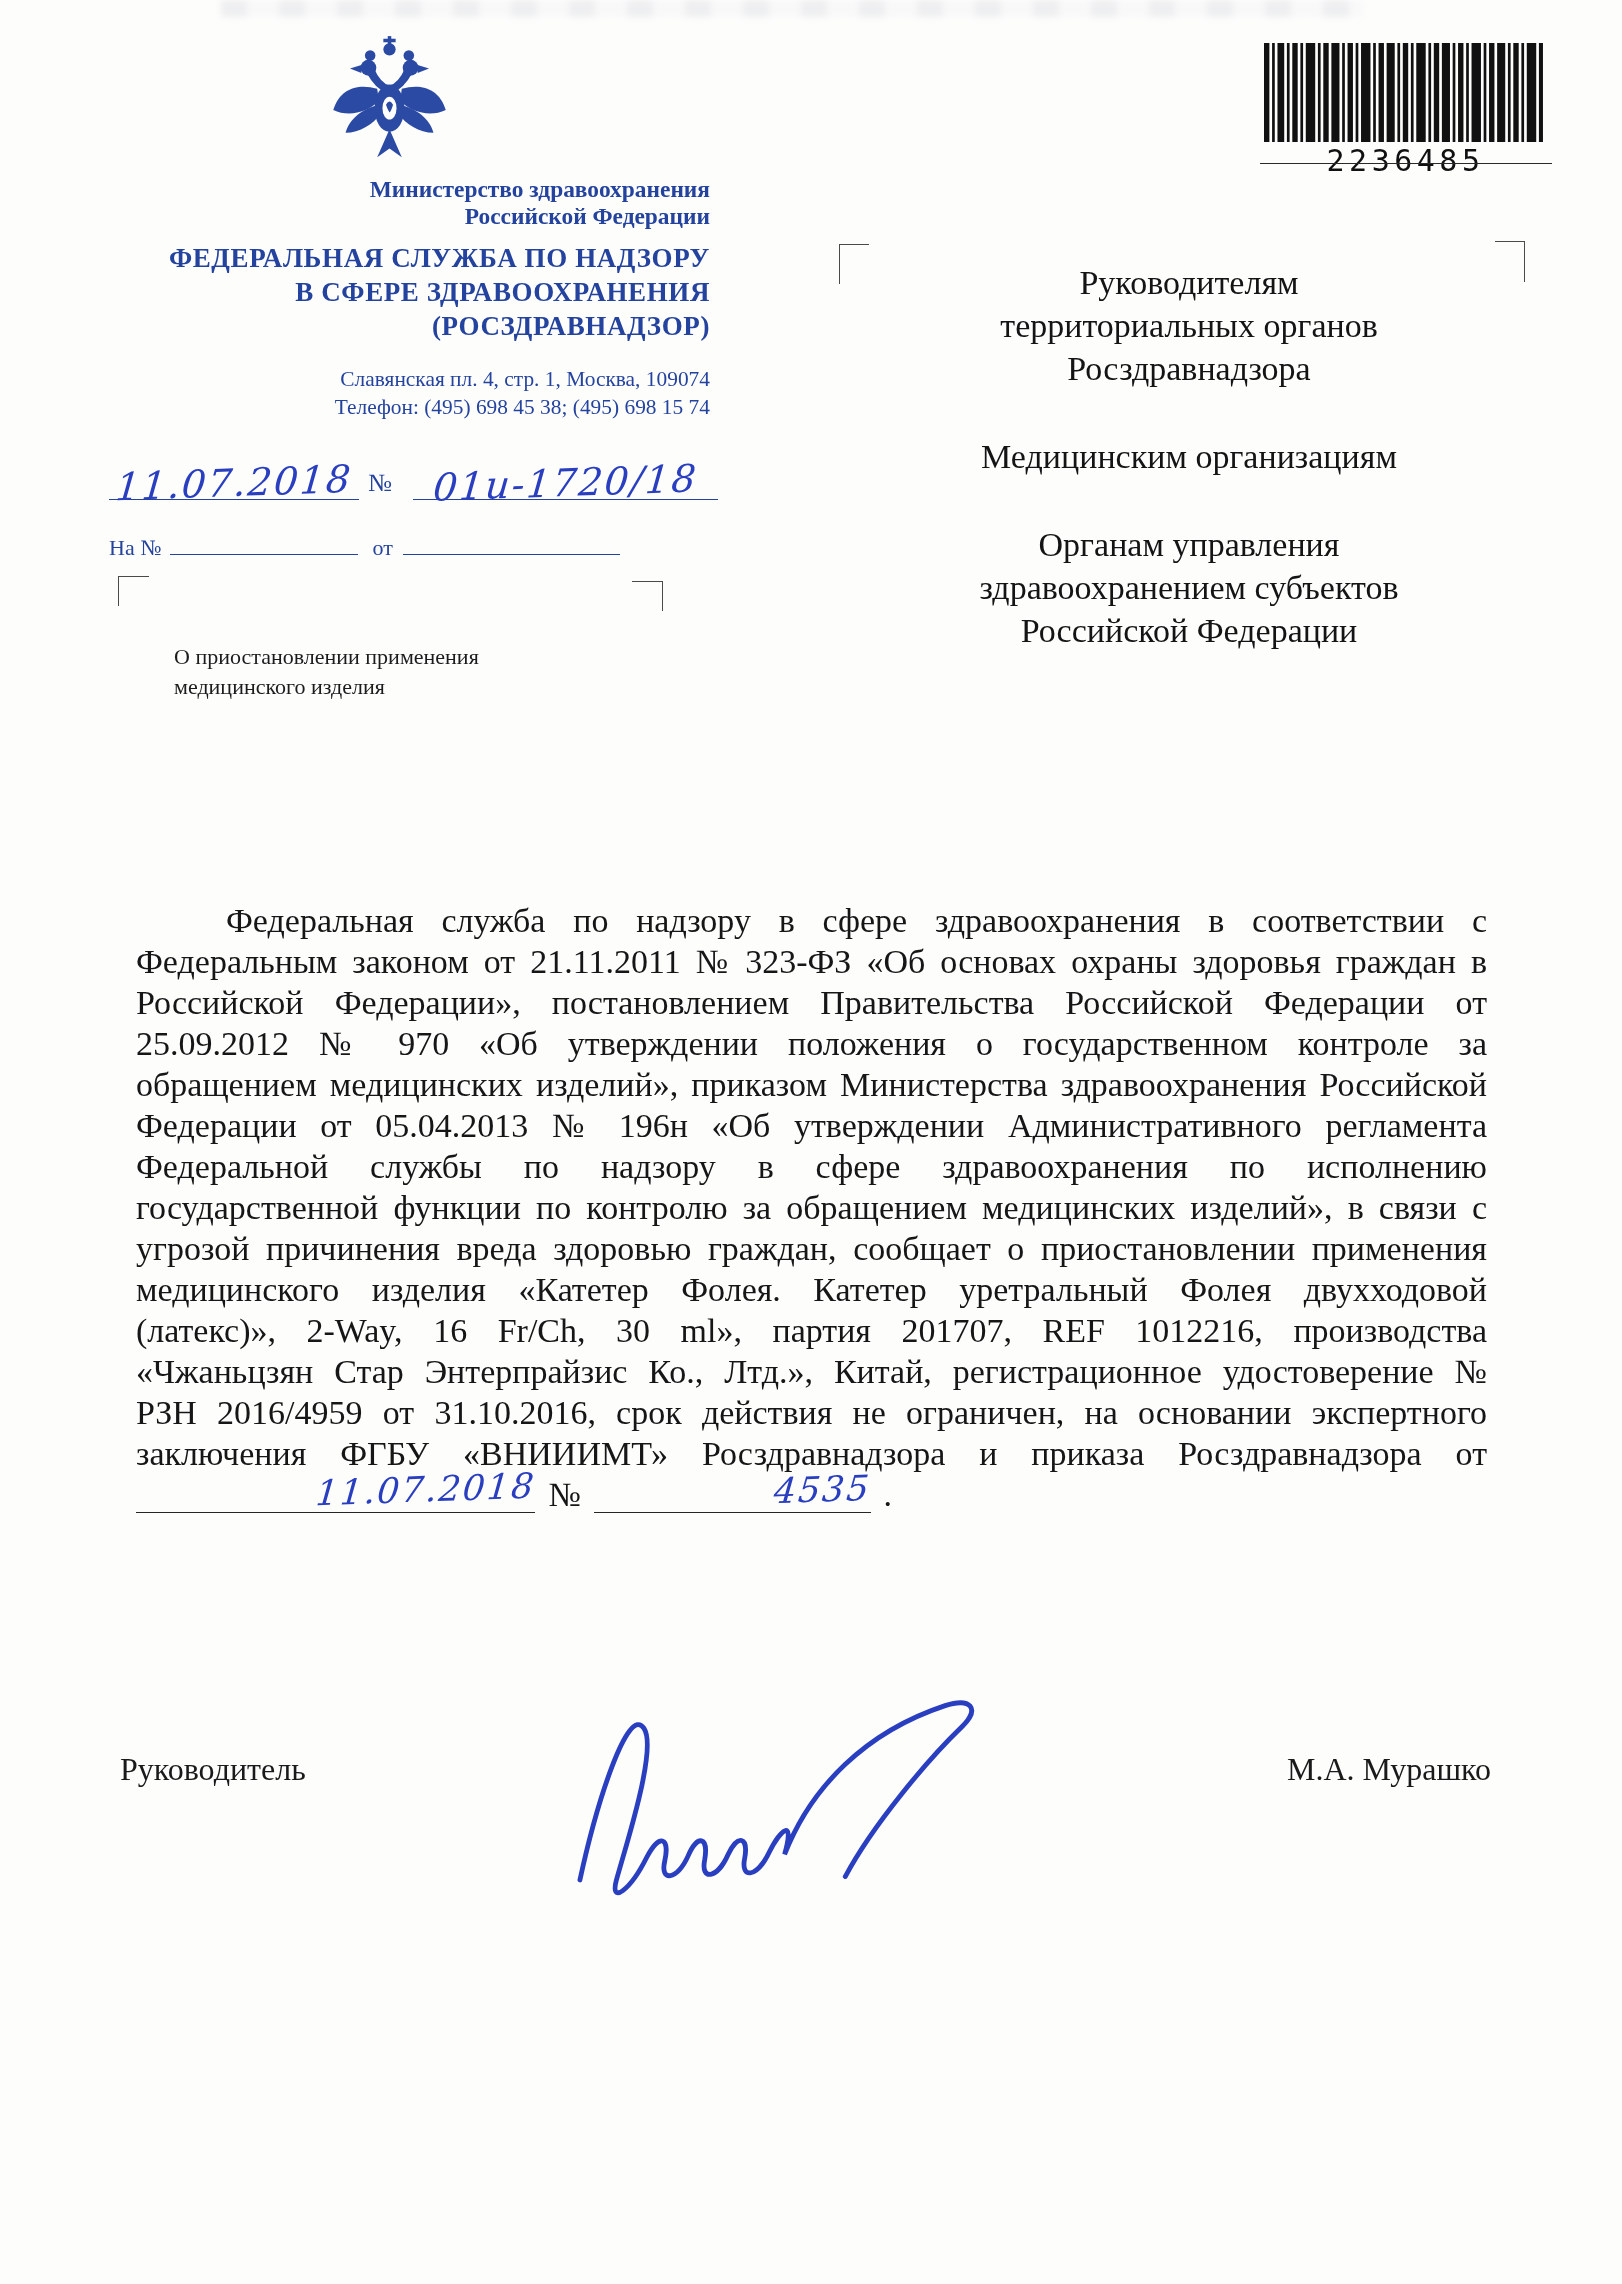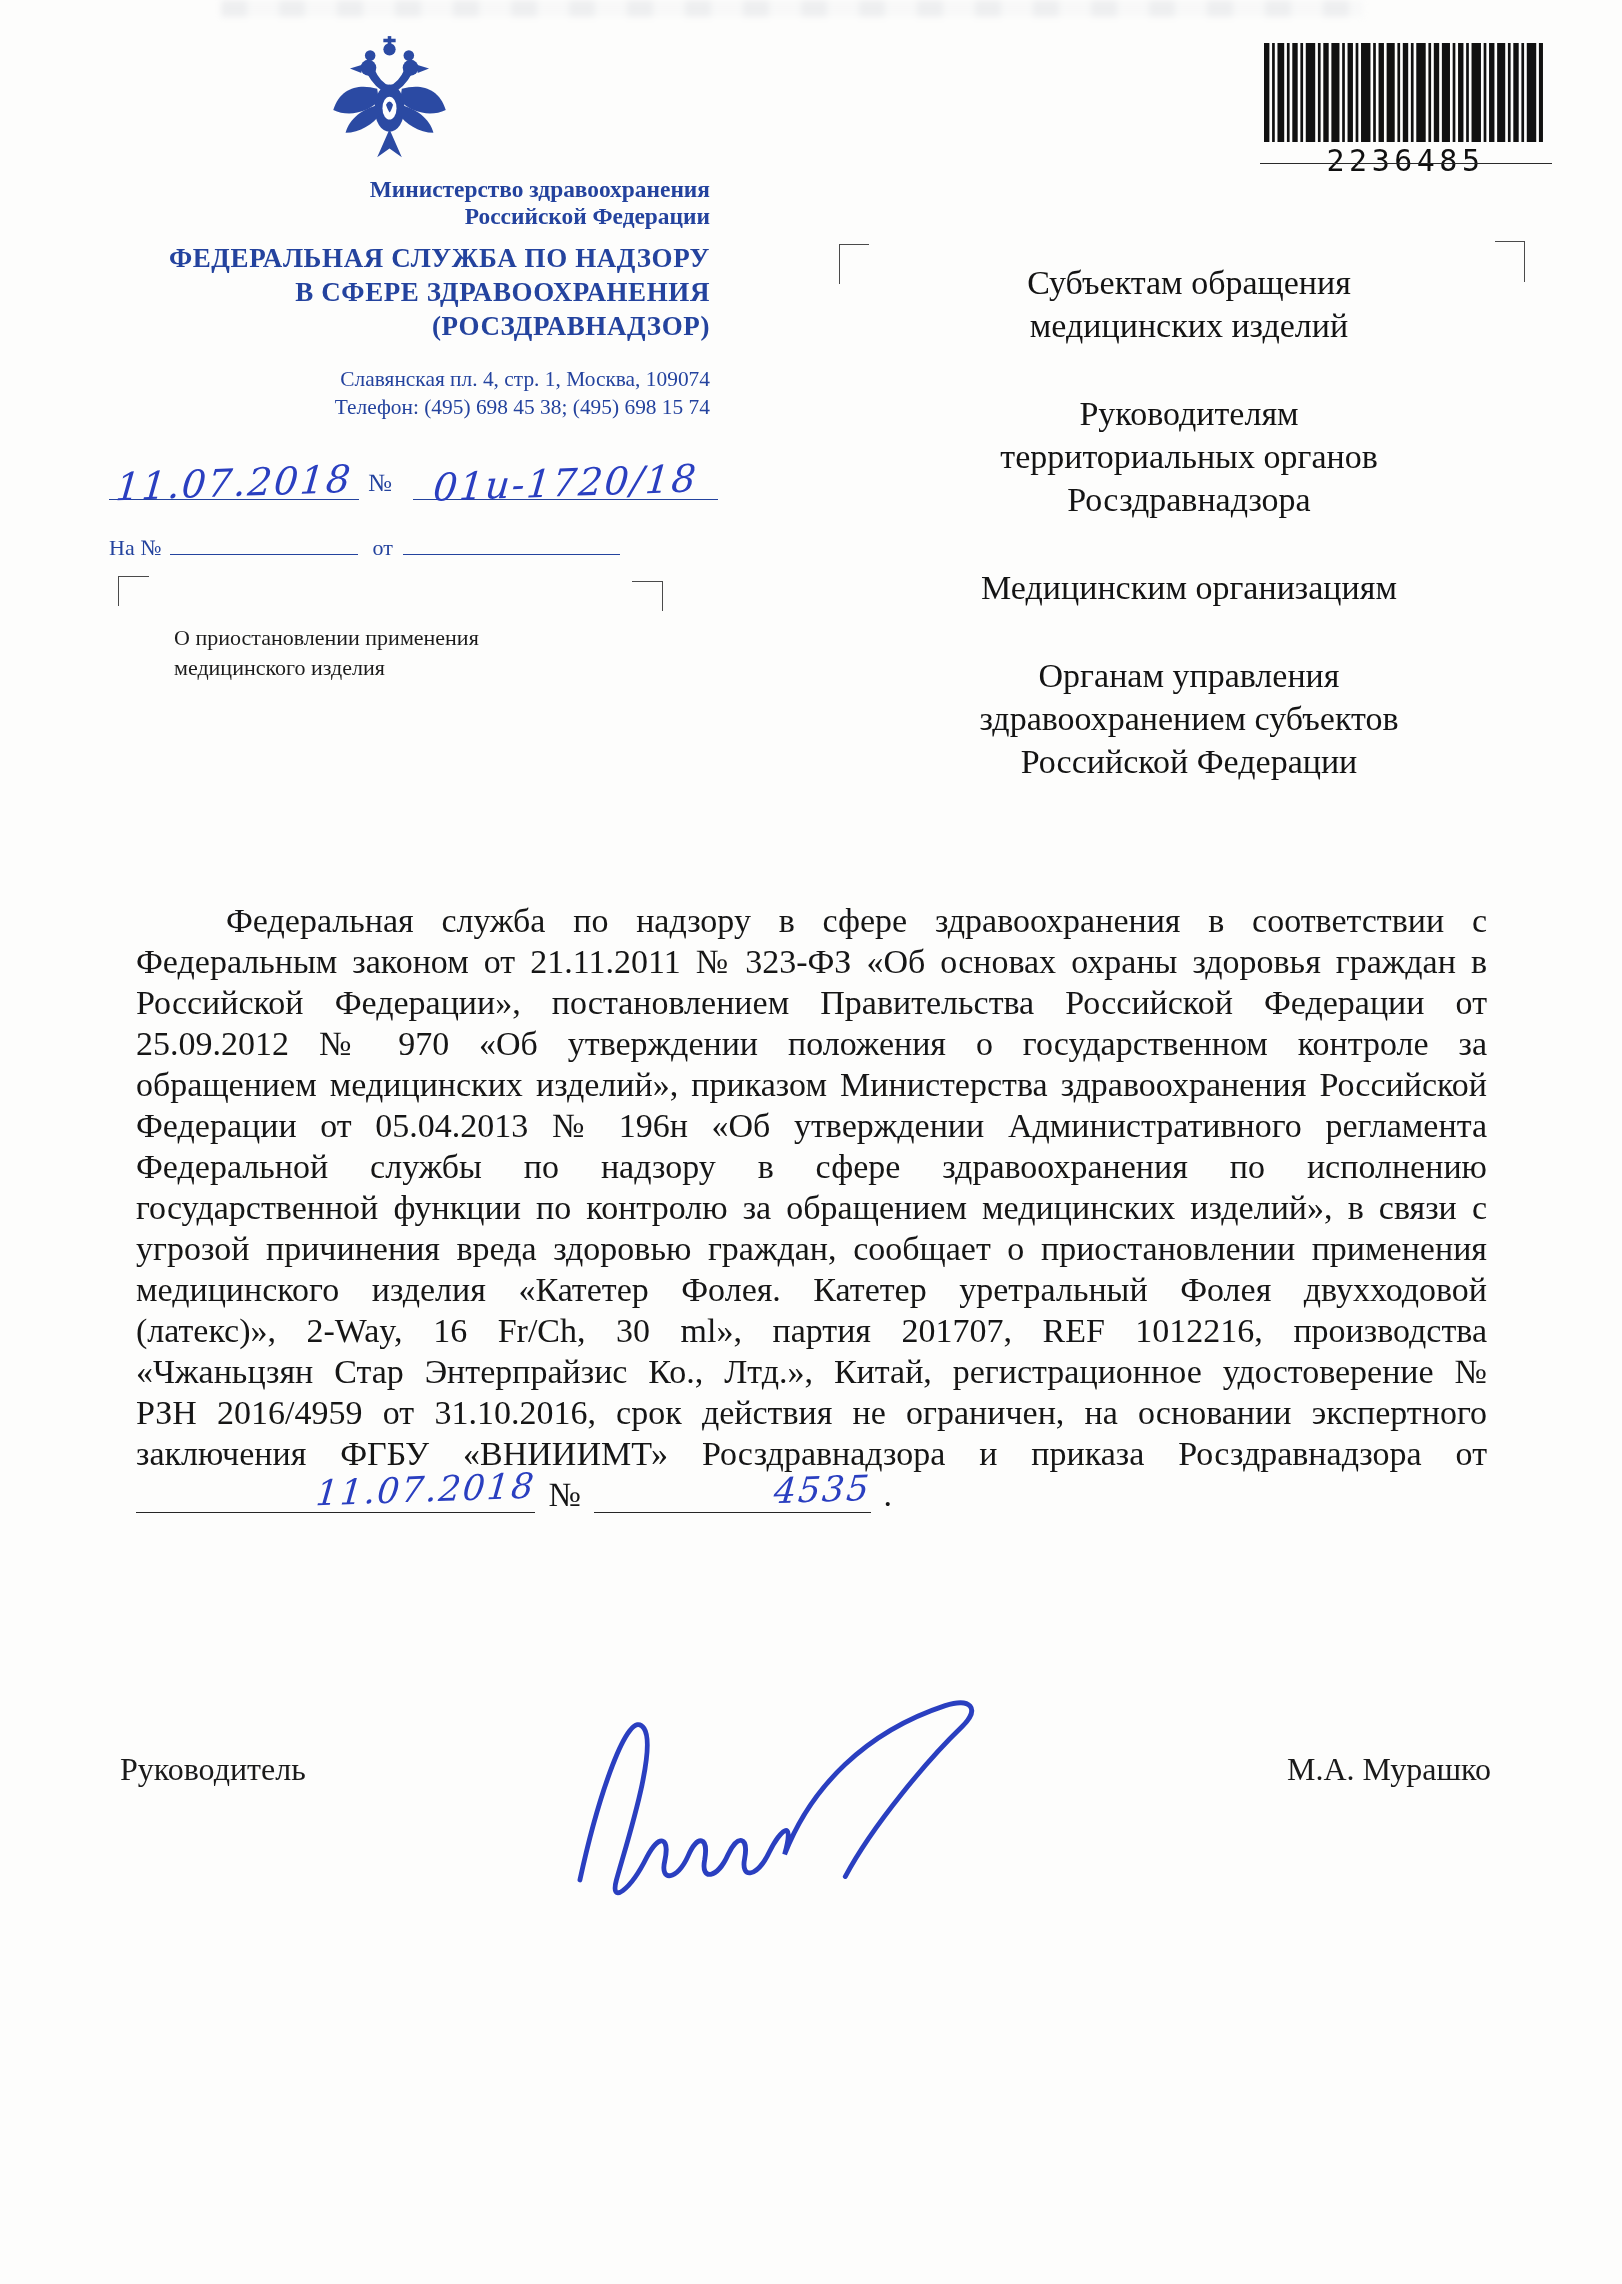--- a/index.html
+++ b/index.html
@@ -49,21 +49,21 @@
   .blank-1 { width:188px; margin:0 14.3px 0 9px; }
   .blank-2 { width:217px; margin-left:10.4px; }
 
   
   .corner { border-color:#4a4a4a; border-style:solid; border-width:0; }
   .corner-subj-left  { left:118px; top:576px; width:30px; height:28.5px; border-top-width:1.9px; border-left-width:1.9px; }
   .corner-subj-right { left:632px; top:581px; width:30px; height:28.5px; border-top-width:1.9px; border-right-width:1.9px; }
   .corner-addr-left  { left:839px; top:244px; width:28.5px; height:39px; border-top-width:1.9px; border-left-width:1.9px; }
   .corner-addr-right { left:1495px; top:241px; width:28.5px; height:40px; border-top-width:1.9px; border-right-width:1.9px; }
 
-  .subject { left:174px; top:623px; font-size:22px; line-height:30px; color:#1c1c1c; }
+  .subject { left:174px; top:642px; font-size:22px; line-height:30px; color:#1c1c1c; }
 
   
   .barcode { left:1264px; top:43px; width:283px; text-align:center; }
   .barcode svg { display:block; width:283px; height:99px; }
   .barcode-number {
     font-family:"DejaVu Sans Mono", monospace;
     font-size:30px; letter-spacing:4.5px; color:#101010; margin-top:1.3px;
   }
   .barcode-underline { left:1260px; top:163px; width:292px; border-top:1.3px solid #2a2a2a; height:0; }
 
@@ -204,24 +204,20 @@
         <rect x="390" y="0" width="14" height="150"></rect>
           <rect x="408" y="0" width="6" height="150"></rect>
       </g>
     </svg>
     <div class="barcode-number">2236485</div>
   </div>
   <div class="abs barcode-underline"></div>
 
   <div class="abs addressees">
     <div class="addr-group">
-      <div>Субъектам обращения</div>
-      <div>медицинских изделий</div>
-    </div>
-    <div class="addr-group">
       <div>Руководителям</div>
       <div>территориальных органов</div>
       <div>Росздравнадзора</div>
     </div>
     <div class="addr-group">
       <div>Медицинским организациям</div>
     </div>
     <div class="addr-group">
       <div>Органам управления</div>
       <div>здравоохранением субъектов</div>

